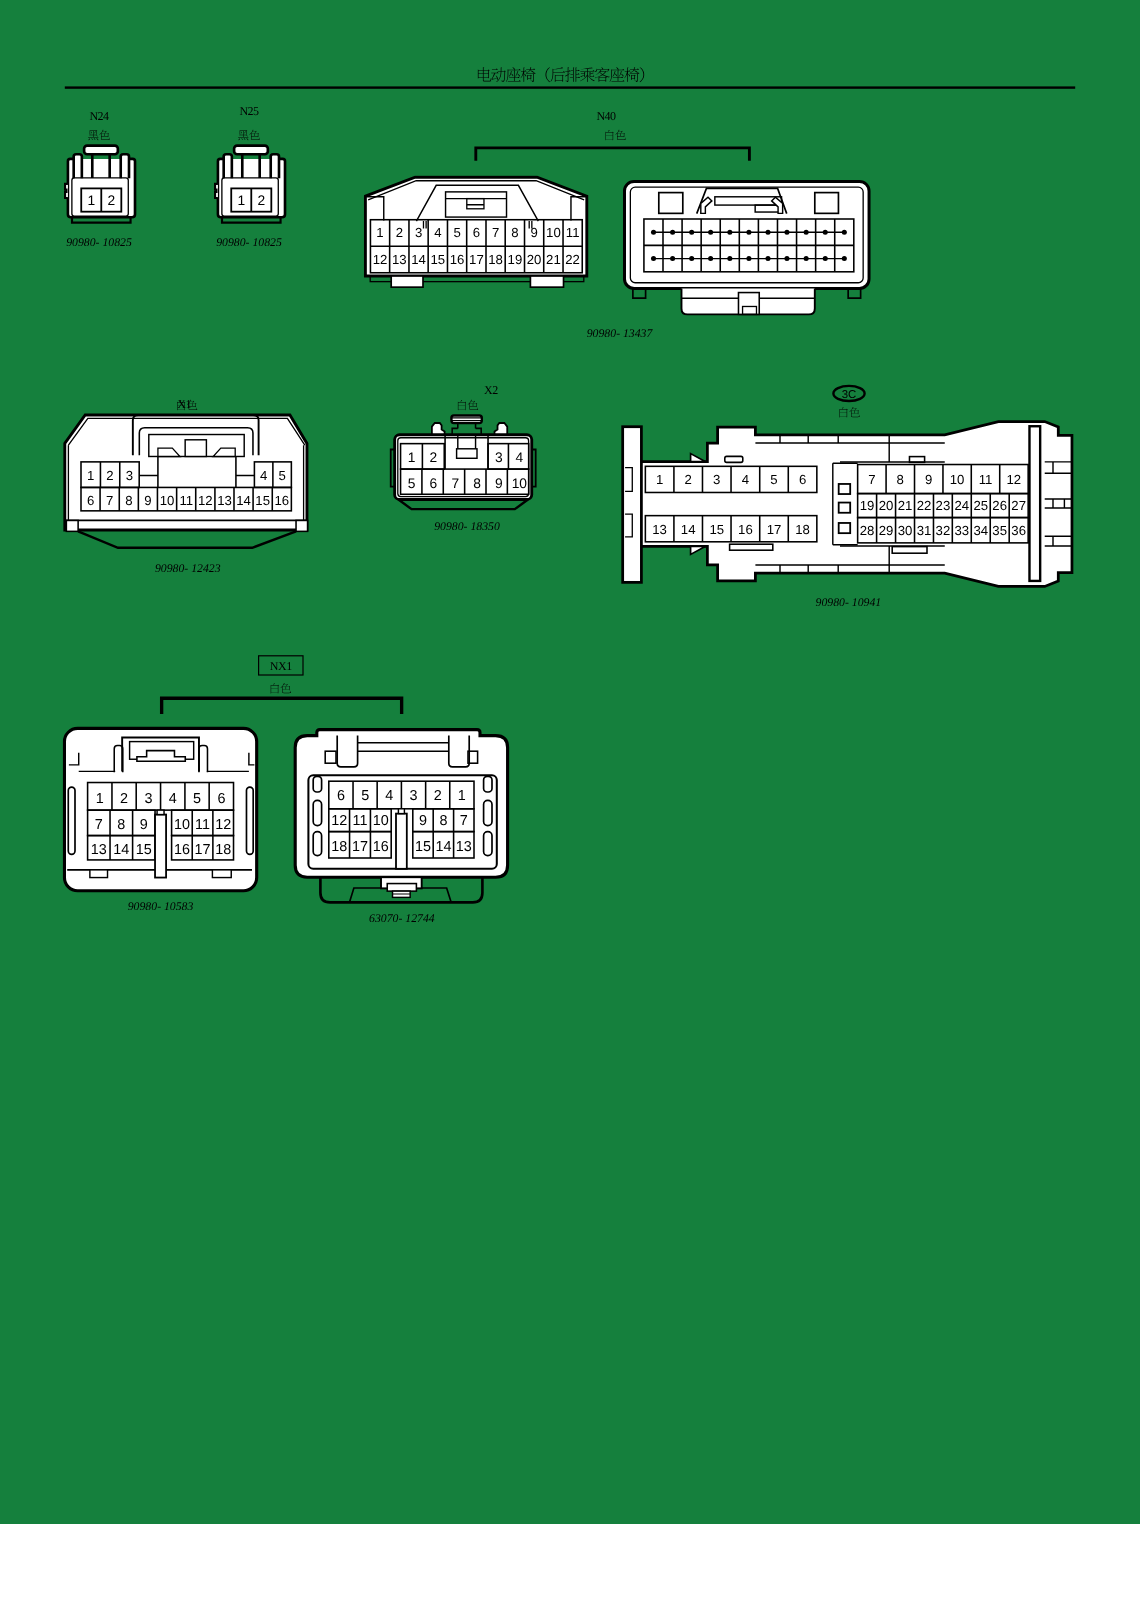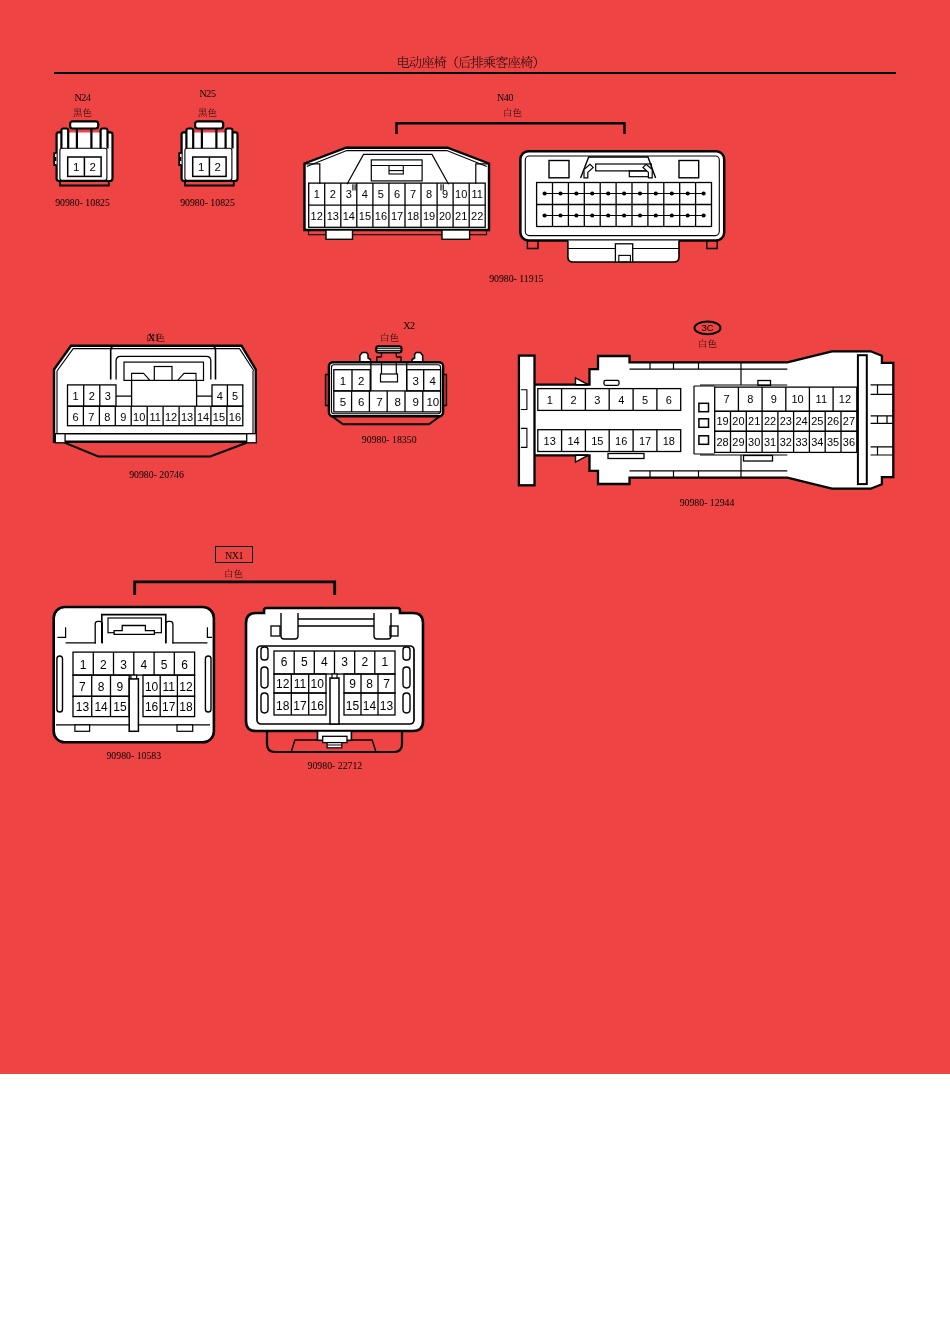--- a/index.html
+++ b/index.html
@@ -1,18 +1,18 @@
 <!DOCTYPE html>
 <html><head><meta charset="utf-8">
 <style>
 html,body{margin:0;padding:0;background:#fff;}
-#page{position:relative;width:950px;height:1074px;background:#ef4444;overflow:hidden;font-family:"Liberation Serif",serif;}
+#page{position:relative;width:950px;height:1270px;background:#15803d;overflow:hidden;font-family:"Liberation Serif",serif;}
 .abs{position:absolute;}
 svg text{font-family:"Liberation Sans",sans-serif;}
-.pn{position:absolute;font-family:"Liberation Serif",serif;font-size:9.8px;line-height:1;letter-spacing:0;color:#000;transform:translateX(-50%);white-space:nowrap;}
+.pn{position:absolute;font-family:"Liberation Serif",serif;font-size:9.8px;line-height:1;letter-spacing:0;color:#000;transform:translateX(-50%);white-space:nowrap;font-style:italic;}
 .lbl{position:absolute;font-family:"Liberation Serif",serif;font-size:10px;letter-spacing:-0.4px;color:#000;transform:translateX(-50%);white-space:nowrap;}
 </style></head><body>
 <div id="page">
 
 <svg width="0" height="0" style="position:absolute">
       <defs>
 <path id="g5ea7" d="M448 838Q495 822 524.0 803.0Q553 784 568.5 765.5Q584 747 588.0 731.0Q592 715 587.0 704.0Q582 693 571.5 690.5Q561 688 547 696Q538 717 519.5 742.0Q501 767 479.0 790.0Q457 813 437 829ZM144 692V710L198 682H188V444Q188 384 184.0 316.5Q180 249 167.0 180.0Q154 111 126.5 46.0Q99 -19 51 -75L35 -64Q84 11 107.0 95.0Q130 179 137.0 267.5Q144 356 144 443V682ZM877 735Q877 735 885.0 728.5Q893 722 905.5 712.0Q918 702 932.0 690.5Q946 679 957 668Q954 652 932 652H173V682H834ZM818 575Q815 566 807.0 560.5Q799 555 782 555Q759 461 718.5 383.5Q678 306 623 256L608 268Q655 326 690.0 410.5Q725 495 742 594ZM734 457Q788 433 822.0 407.0Q856 381 875.0 357.0Q894 333 900.0 313.5Q906 294 902.0 281.0Q898 268 887.5 265.0Q877 262 863 271Q854 300 830.5 332.5Q807 365 778.0 396.0Q749 427 722 448ZM429 576Q426 567 418.0 561.5Q410 556 393 556Q370 457 327.5 376.0Q285 295 226 243L210 254Q261 314 298.0 402.0Q335 490 351 595ZM349 468Q396 444 425.0 419.5Q454 395 469.5 372.5Q485 350 489.0 332.0Q493 314 488.5 302.5Q484 291 473.5 288.5Q463 286 450 295Q444 322 425.5 352.5Q407 383 383.5 411.5Q360 440 337 460ZM618 626Q617 616 608.5 609.0Q600 602 582 599V-34H538V636ZM885 40Q885 40 892.5 34.0Q900 28 912.0 18.5Q924 9 937.0 -2.0Q950 -13 961 -24Q960 -32 953.0 -36.0Q946 -40 935 -40H160L151 -10H845ZM807 249Q807 249 814.5 243.0Q822 237 834.0 227.5Q846 218 859.0 207.0Q872 196 882 185Q879 169 857 169H242L234 199H766Z"></path>
 <path id="g7535" d="M530 827Q529 817 520.5 810.0Q512 803 493 800V41Q493 16 506.5 6.0Q520 -4 569 -4H717Q773 -4 811.0 -3.0Q849 -2 865 0Q876 2 880.5 4.5Q885 7 889 13Q894 25 902.5 66.5Q911 108 920 162H934L937 8Q953 4 958.5 -0.5Q964 -5 964 -13Q964 -27 945.0 -34.5Q926 -42 873.5 -44.5Q821 -47 718 -47H568Q523 -47 497.0 -39.5Q471 -32 460.0 -14.5Q449 3 449 33V837ZM801 446V416H150V446ZM801 240V210H150V240ZM772 667 802 700 870 647Q865 641 853.0 636.0Q841 631 826 628V176Q826 173 819.5 169.0Q813 165 804.5 161.5Q796 158 788 158H782V667ZM178 164Q178 162 173.0 158.0Q168 154 160.5 151.0Q153 148 143 148H135V667V693L184 667H802V637H178Z"></path>
 <path id="gff09" d="M83 846Q132 814 178.5 770.5Q225 727 262.5 670.5Q300 614 322.5 542.0Q345 470 345 380Q345 290 322.5 218.0Q300 146 262.5 89.5Q225 33 178.5 -10.5Q132 -54 83 -86L64 -65Q123 -19 175.0 45.5Q227 110 259.5 193.5Q292 277 292 380Q292 484 259.5 567.0Q227 650 175.0 714.5Q123 779 64 825Z"></path>
 <path id="g6392" d="M554 204V174H334L325 204ZM602 822Q600 812 592.5 805.0Q585 798 566 795V-52Q566 -56 561.0 -60.5Q556 -65 548.0 -68.0Q540 -71 531 -71H522V832ZM885 252Q885 252 897.5 242.0Q910 232 927.5 217.5Q945 203 959 189Q955 173 933 173H700V203H845ZM855 472Q855 472 867.0 462.5Q879 453 895.5 439.5Q912 426 925 412Q921 396 899 396H700V426H817ZM866 681Q866 681 878.0 671.0Q890 661 907.0 647.0Q924 633 937 619Q933 603 912 603H700V633H826ZM548 426V396H367L358 426ZM542 633V603H375L366 633ZM761 821Q759 811 751.5 804.0Q744 797 725 794V-53Q725 -57 720.0 -61.5Q715 -66 707.0 -69.0Q699 -72 690 -72H681V831ZM33 308Q59 319 107.5 343.5Q156 368 217.5 400.0Q279 432 344 467L352 453Q304 421 238.0 375.0Q172 329 87 276Q86 268 82.5 260.5Q79 253 72 249ZM274 824Q272 814 263.5 807.0Q255 800 237 798V8Q237 -13 232.0 -29.5Q227 -46 209.0 -57.0Q191 -68 152 -72Q150 -62 145.0 -52.5Q140 -43 130 -37Q119 -30 98.5 -25.5Q78 -21 45 -17V0Q45 0 61.0 -1.0Q77 -2 99.0 -4.0Q121 -6 141.0 -7.0Q161 -8 168 -8Q182 -8 187.5 -3.0Q193 2 193 14V834ZM301 658Q301 658 312.5 648.5Q324 639 340.5 625.5Q357 612 371 598Q367 582 345 582H48L40 612H264Z"></path>
@@ -262,21 +262,21 @@
 
 <path d="M188.8,91.4 V99.5 H199.2 V91.4" fill="none" stroke="#000" stroke-width="1.4"></path>
 
 <path d="M49.9,91.4 V108 Q49.9,113 54.9,113 H156 Q161,113 161,108 V91.4" fill="#fff" stroke="#000" stroke-width="1.6"></path>
 <line x1="49.9" y1="99.5" x2="161" y2="99.5" stroke="#000" stroke-width="1.2"></line>
 
 <rect x="97.4" y="94.8" width="17.3" height="18.2" fill="#fff" stroke="#000" stroke-width="1.3"></rect>
 <rect x="100.8" y="106.4" width="11.6" height="6.6" fill="none" stroke="#000" stroke-width="1.1"></rect>
 </svg>
 
-<div class="pn" style="left:516.3px;top:273.8px">90980- 11915</div>
+<div class="pn" style="left:516.3px;top:273.8px">90980- 13437</div>
 
 <div class="lbl" style="left:153.5px;top:332px">X1</div>
 
 <svg class="abs" style="left:115px;top:329.5px" width="80" height="14" viewBox="0 0 80 14">
 
 <g fill="#000">
         <use href="#g767d" transform="translate(31.0,11.2) scale(0.00950,-0.00950)"></use>
         <use href="#g8272" transform="translate(40.5,11.2) scale(0.00950,-0.00950)"></use>
       </g>
 </svg>
@@ -340,21 +340,21 @@
       <text x="71.3" y="76.5" font-size="11" text-anchor="middle" font-family="Liberation Sans, sans-serif" fill="#000">9</text>
       <text x="87.2" y="76.5" font-size="11" text-anchor="middle" font-family="Liberation Sans, sans-serif" fill="#000">10</text>
       <text x="103.2" y="76.5" font-size="11" text-anchor="middle" font-family="Liberation Sans, sans-serif" fill="#000">11</text>
       <text x="119.1" y="76.5" font-size="11" text-anchor="middle" font-family="Liberation Sans, sans-serif" fill="#000">12</text>
       <text x="135.1" y="76.5" font-size="11" text-anchor="middle" font-family="Liberation Sans, sans-serif" fill="#000">13</text>
       <text x="151.0" y="76.5" font-size="11" text-anchor="middle" font-family="Liberation Sans, sans-serif" fill="#000">14</text>
       <text x="166.9" y="76.5" font-size="11" text-anchor="middle" font-family="Liberation Sans, sans-serif" fill="#000">15</text>
       <text x="182.9" y="76.5" font-size="11" text-anchor="middle" font-family="Liberation Sans, sans-serif" fill="#000">16</text>
 </svg>
 
-<div class="pn" style="left:156.5px;top:470.3px">90980- 20746</div>
+<div class="pn" style="left:156.5px;top:470.3px">90980- 12423</div>
 
 <div class="lbl" style="left:409px;top:320px">X2</div>
 
 <svg class="abs" style="left:349px;top:330px" width="80" height="14" viewBox="0 0 80 14">
 
 <g fill="#000">
         <use href="#g767d" transform="translate(31.0,11.2) scale(0.00950,-0.00950)"></use>
         <use href="#g8272" transform="translate(40.5,11.2) scale(0.00950,-0.00950)"></use>
       </g>
 </svg>
@@ -542,21 +542,21 @@
 
 <rect x="340.9" y="6.2" width="8.9" height="128.9" fill="#fff" stroke="#000" stroke-width="2"></rect>
 
 <path d="M353.6,35.9 H376.3 M353.6,45.4 H376.3 M360.5,35.9 V45.4" fill="none" stroke="#000" stroke-width="1.2"></path>
 
 <path d="M353.6,66.9 H376.3 M353.6,74.4 H376.3 M360.5,66.9 V74.4 M370,66.9 V74.4" fill="none" stroke="#000" stroke-width="1.2"></path>
 
 <path d="M353.6,97.8 H376.3 M353.6,106 H376.3 M360.5,97.8 V106" fill="none" stroke="#000" stroke-width="1.2"></path>
 </svg>
 
-<div class="pn" style="left:707px;top:497.9px">90980- 12944</div>
+<div class="pn" style="left:707px;top:497.9px">90980- 10941</div>
 
 <div class="abs" style="left:214.7px;top:546.3px;width:37.9px;height:16.9px;border:1.5px solid #000;box-sizing:border-box"></div>
 <div class="lbl" style="left:234px;top:550.4px">NX1</div>
 
 <svg class="abs" style="left:194px;top:565.5px" width="80" height="14" viewBox="0 0 80 14">
 
 <g fill="#000">
         <use href="#g767d" transform="translate(30.0,11.2) scale(0.00950,-0.00950)"></use>
         <use href="#g8272" transform="translate(39.5,11.2) scale(0.00950,-0.00950)"></use>
       </g>
@@ -714,15 +714,15 @@
 <rect x="88" y="70" width="5" height="4" fill="#fff" stroke="#000" stroke-width="1.2"></rect>
 
 <path d="M47.5,147 L50.9,136 H128.2 L131.7,147" fill="none" stroke="#000" stroke-width="1.4"></path>
 
 <rect x="73.5" y="127" width="33.9" height="9.3" fill="#fff" stroke="#000" stroke-width="1.6"></rect>
 <rect x="78.7" y="132.3" width="24.3" height="6.3" fill="#fff" stroke="#000" stroke-width="1.3"></rect>
 <rect x="83.1" y="138.6" width="14.7" height="5.2" fill="#fff" stroke="#000" stroke-width="1.2"></rect>
 <line x1="83.1" y1="141" x2="97.8" y2="141" stroke="#000" stroke-width="1"></line>
 </svg>
 
-<div class="pn" style="left:334.9px;top:761.4px">90980- 22712</div>
+<div class="pn" style="left:334.9px;top:761.4px">63070- 12744</div>
 
 <div class="abs" style="left:474.7px;top:1302.4px;transform:translateX(-50%);font-family:'Liberation Sans',sans-serif;font-weight:bold;font-size:17px;color:#000;white-space:nowrap">- 2 -</div>
 </div>
 </body></html>

